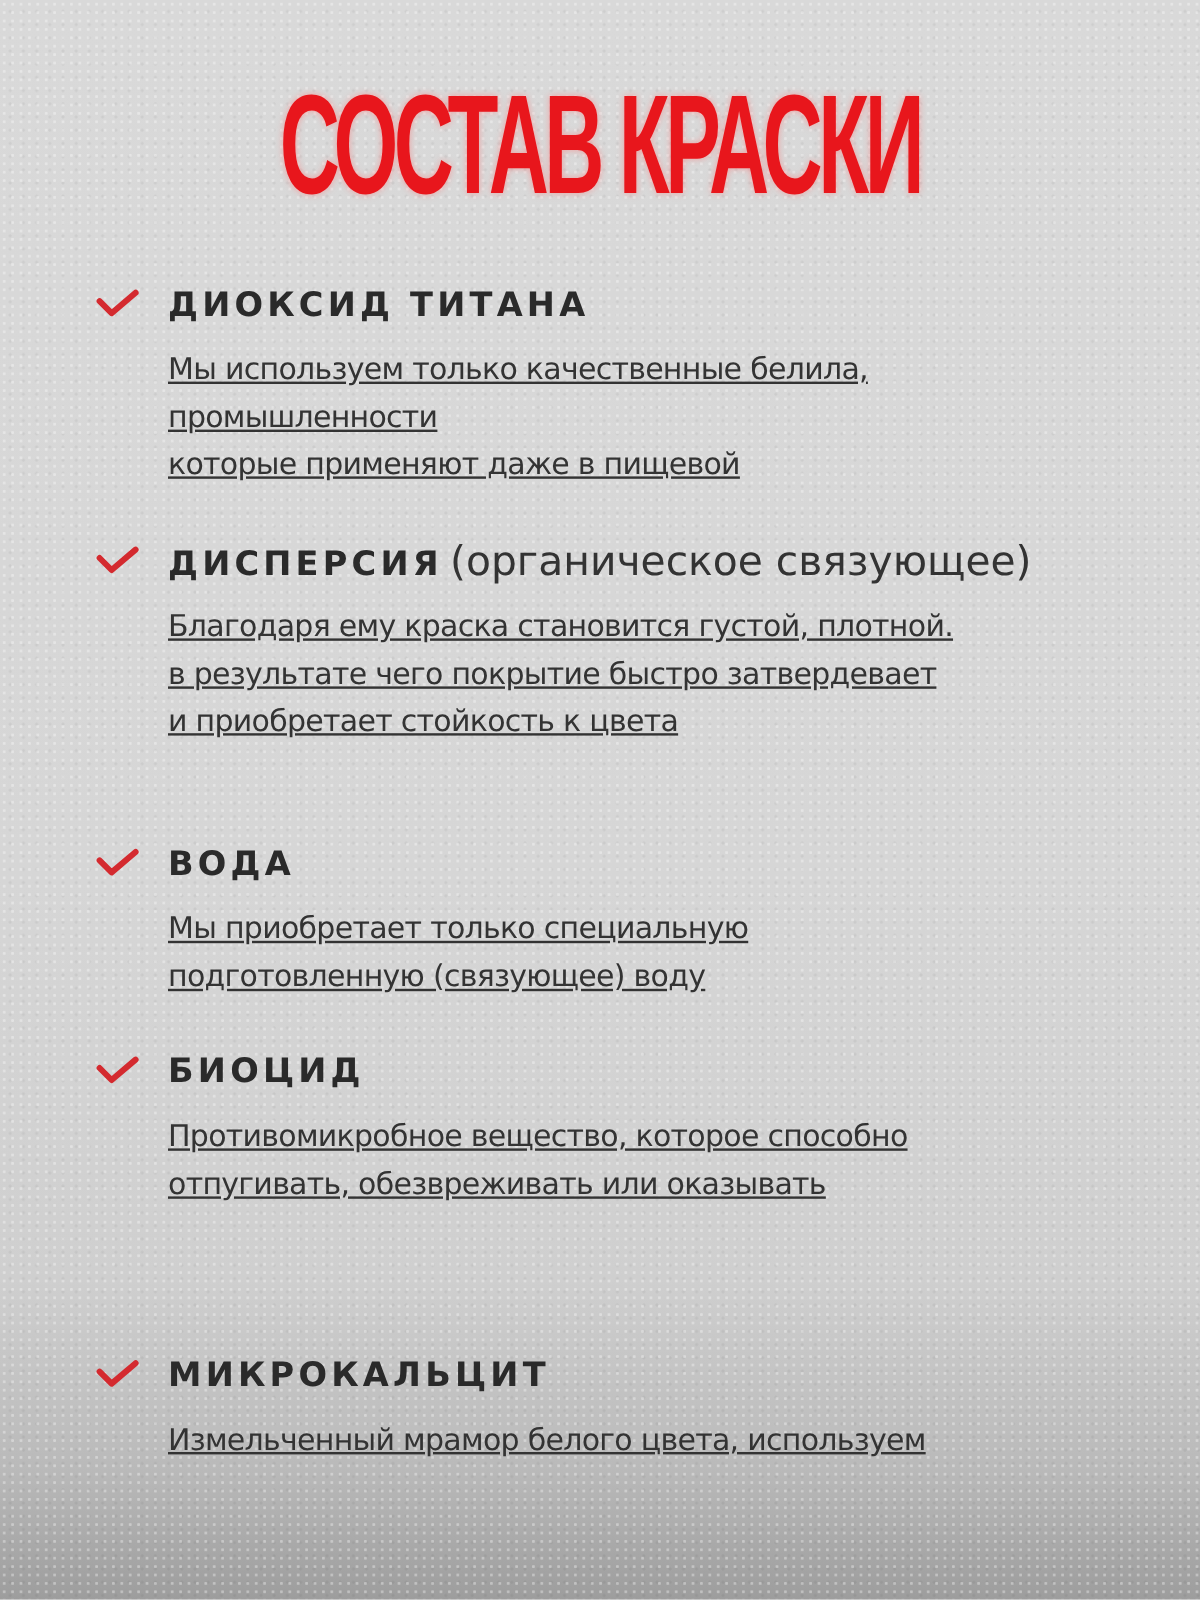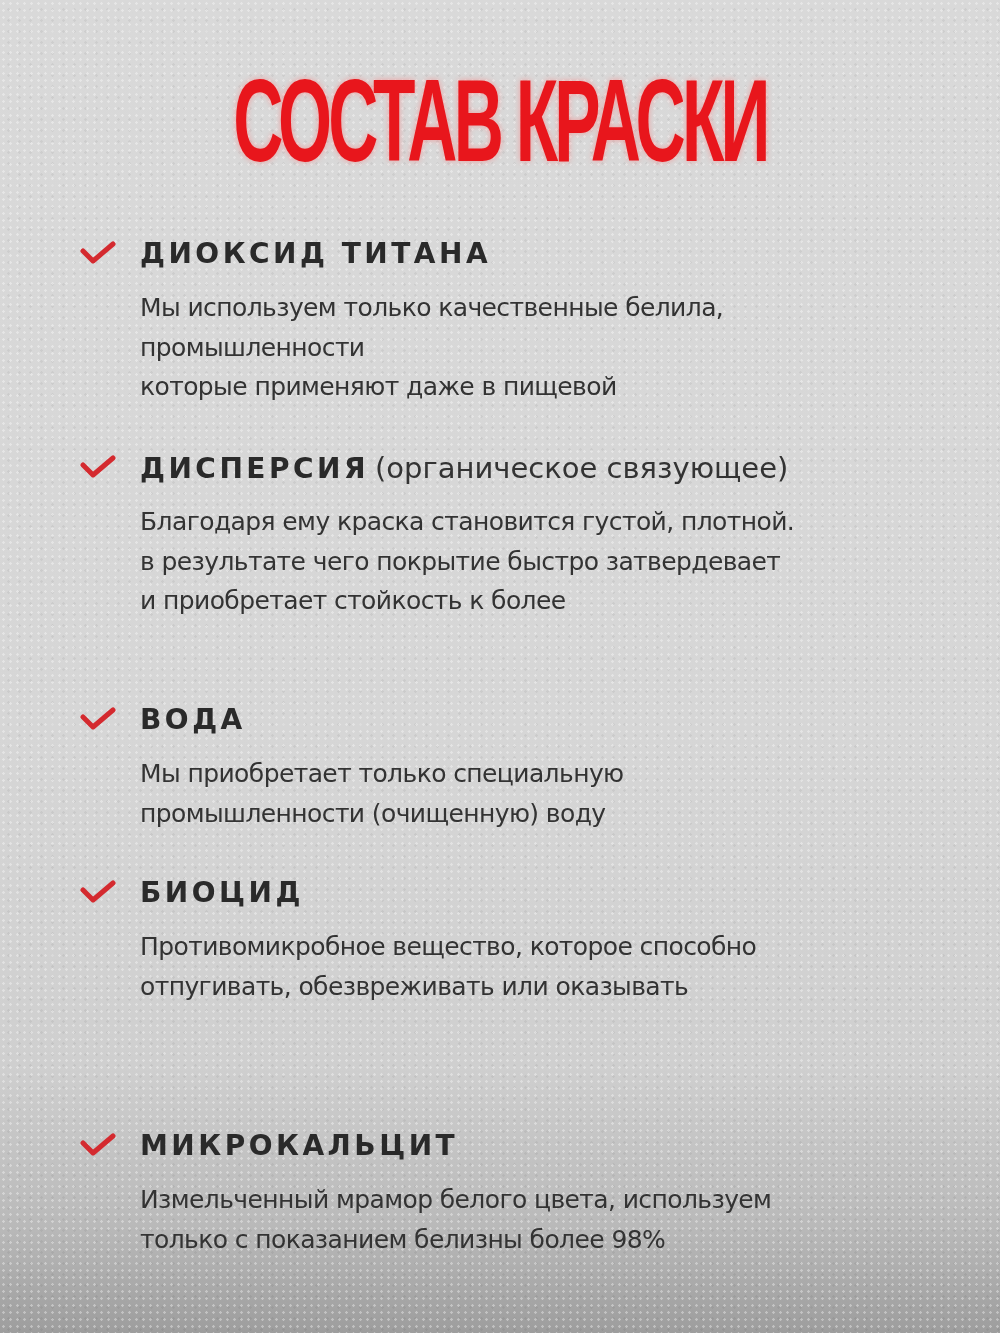--- a/index.html
+++ b/index.html
@@ -35,30 +35,31 @@
     .check {
       position: absolute; left: 80px; top: 2px; width: 36px; height: 26px;
     }
     .heading {
       position: absolute; left: 140px; top: 0;
       font-family: "DejaVu Sans", sans-serif;
       font-weight: bold; font-size: 28px; letter-spacing: 3.5px;
       color: #2a2a2a; white-space: nowrap; line-height: 32px;
     }
     .heading .sub {
-      font-weight: normal; letter-spacing: 0; font-size: 29px; color: #333;
+      font-weight: normal; letter-spacing: 0; font-size: 34px; color: #333;
       margin-left: 6px;
       font-family: "DejaVu Sans", sans-serif;
     }
     .body {
       position: absolute; left: 140px; top: 50px;
       font-family: "DejaVu Sans", sans-serif;
       font-size: 25px; color: #333333; line-height: 39.5px;
       letter-spacing: -0.6px;
       white-space: nowrap;
+      text-decoration: underline;
     }
     .body div { display: block; }
   </style>
 </head>
 <body>
 
 <div class="texture"></div>
 
 <div class="title">СОСТАВ КРАСКИ</div>
 
@@ -75,32 +76,32 @@
 </div>
 
 <div class="section" style="top:452px;">
   <svg class="check" viewBox="0 0 36 26">
     <polyline points="3,11 13,21 33,4" fill="none" stroke="#d42a2f" stroke-width="5" stroke-linecap="round" stroke-linejoin="round"></polyline>
   </svg>
   <div class="heading"><span>ДИСПЕРСИЯ</span><span class="sub">(органическое связующее)</span></div>
   <div class="body">
     <div>Благодаря ему краска становится густой, плотной.</div>
     <div>в результате чего покрытие быстро затвердевает</div>
-    <div>и приобретает стойкость к более</div>
+    <div>и приобретает стойкость к цвета</div>
   </div>
 </div>
 
 <div class="section" style="top:704px;">
   <svg class="check" viewBox="0 0 36 26">
     <polyline points="3,11 13,21 33,4" fill="none" stroke="#d42a2f" stroke-width="5" stroke-linecap="round" stroke-linejoin="round"></polyline>
   </svg>
   <div class="heading"><span>ВОДА</span></div>
   <div class="body">
     <div>Мы приобретает только специальную</div>
-    <div>промышленности (очищенную) воду</div>
+    <div>подготовленную (связующее) воду</div>
   </div>
 </div>
 
 <div class="section" style="top:877px;">
   <svg class="check" viewBox="0 0 36 26">
     <polyline points="3,11 13,21 33,4" fill="none" stroke="#d42a2f" stroke-width="5" stroke-linecap="round" stroke-linejoin="round"></polyline>
   </svg>
   <div class="heading"><span>БИОЦИД</span></div>
   <div class="body">
     <div>Противомикробное вещество, которое способно</div>
@@ -108,15 +109,14 @@
   </div>
 </div>
 
 <div class="section" style="top:1130px;">
   <svg class="check" viewBox="0 0 36 26">
     <polyline points="3,11 13,21 33,4" fill="none" stroke="#d42a2f" stroke-width="5" stroke-linecap="round" stroke-linejoin="round"></polyline>
   </svg>
   <div class="heading"><span>МИКРОКАЛЬЦИТ</span></div>
   <div class="body">
     <div>Измельченный мрамор белого цвета, используем</div>
-    <div>только с показанием белизны более 98%</div>
   </div>
 </div>
 
 </body></html>

